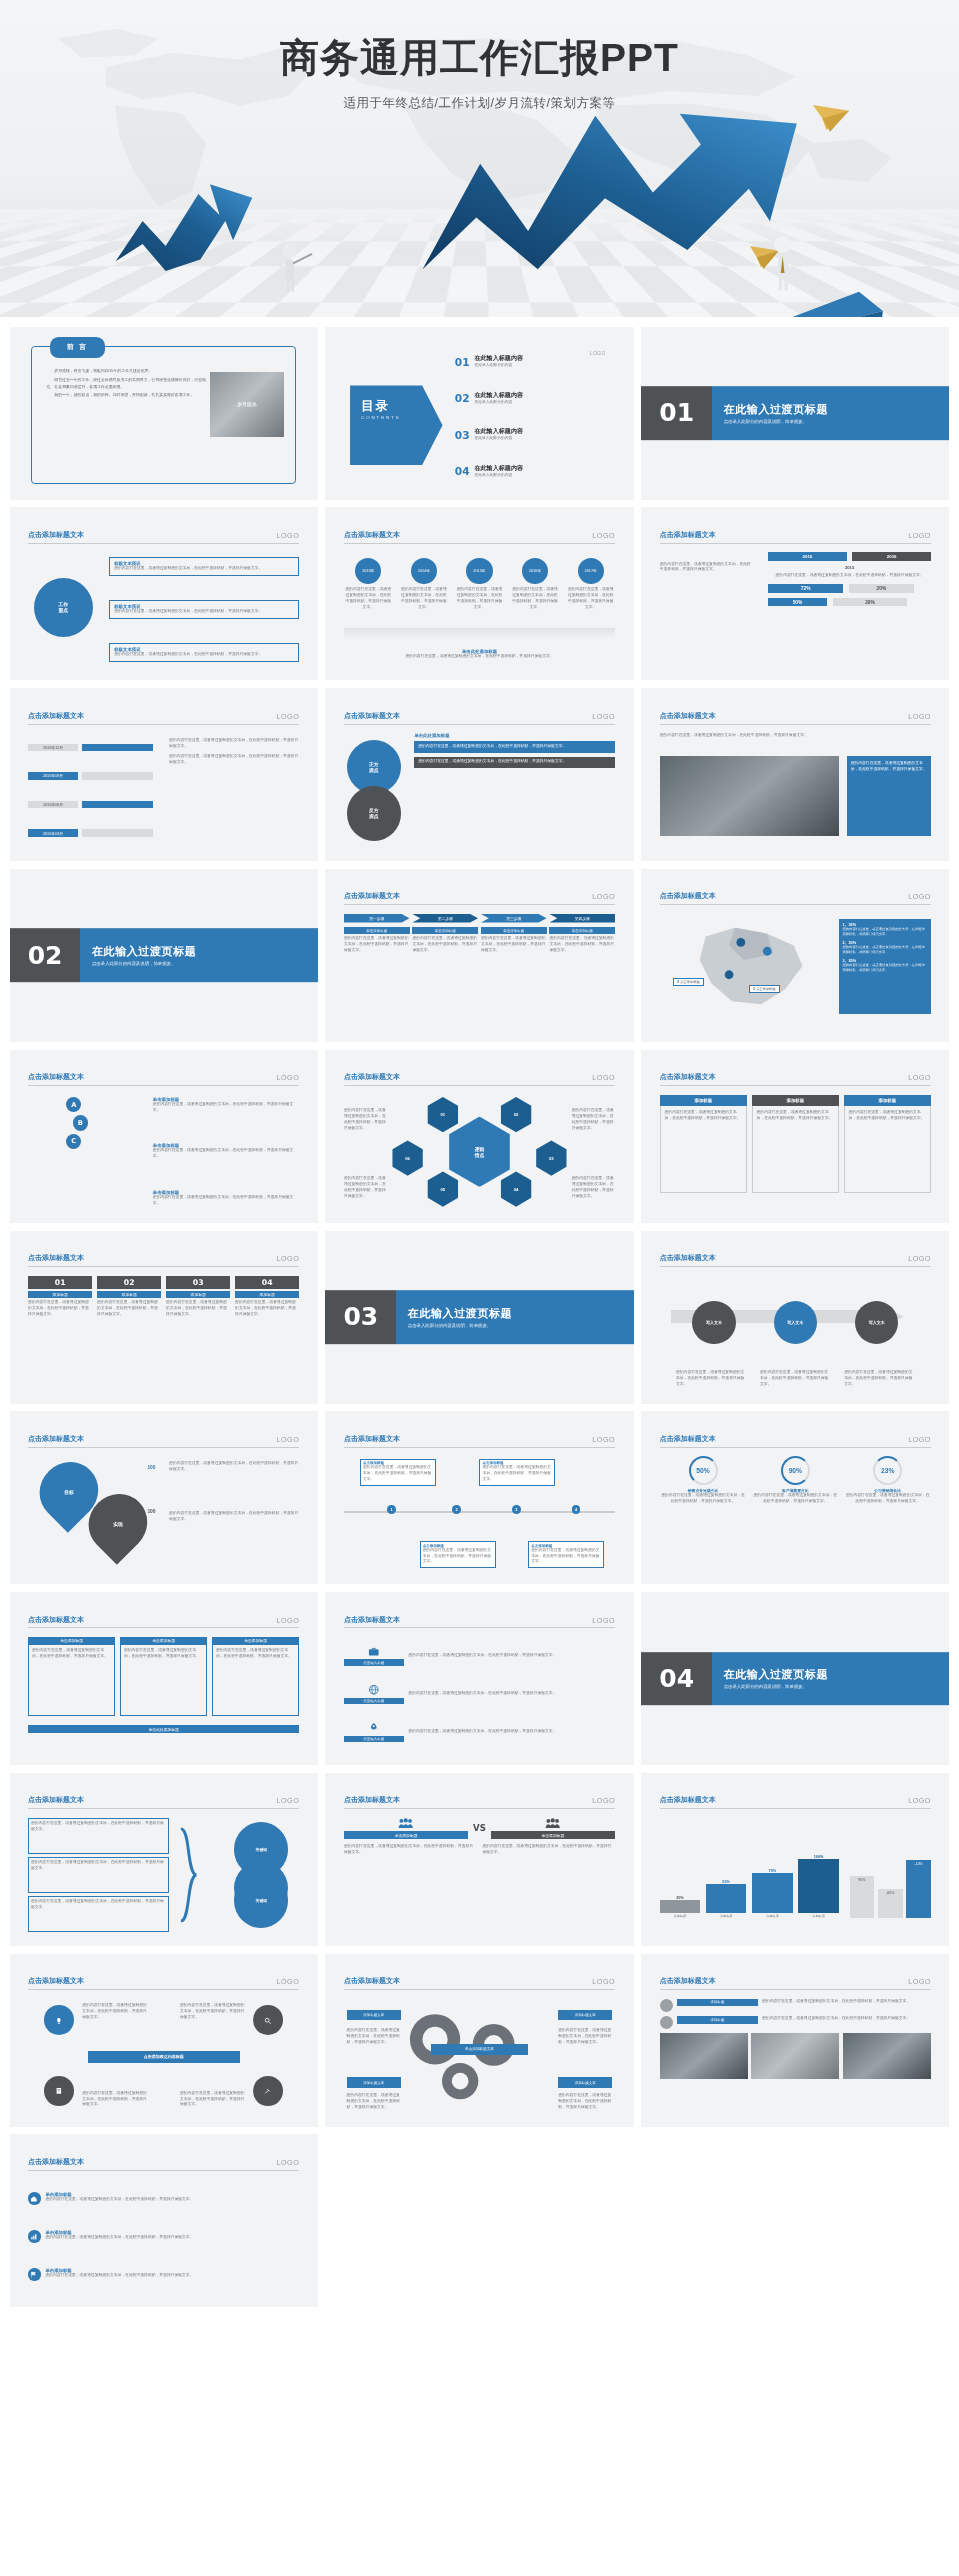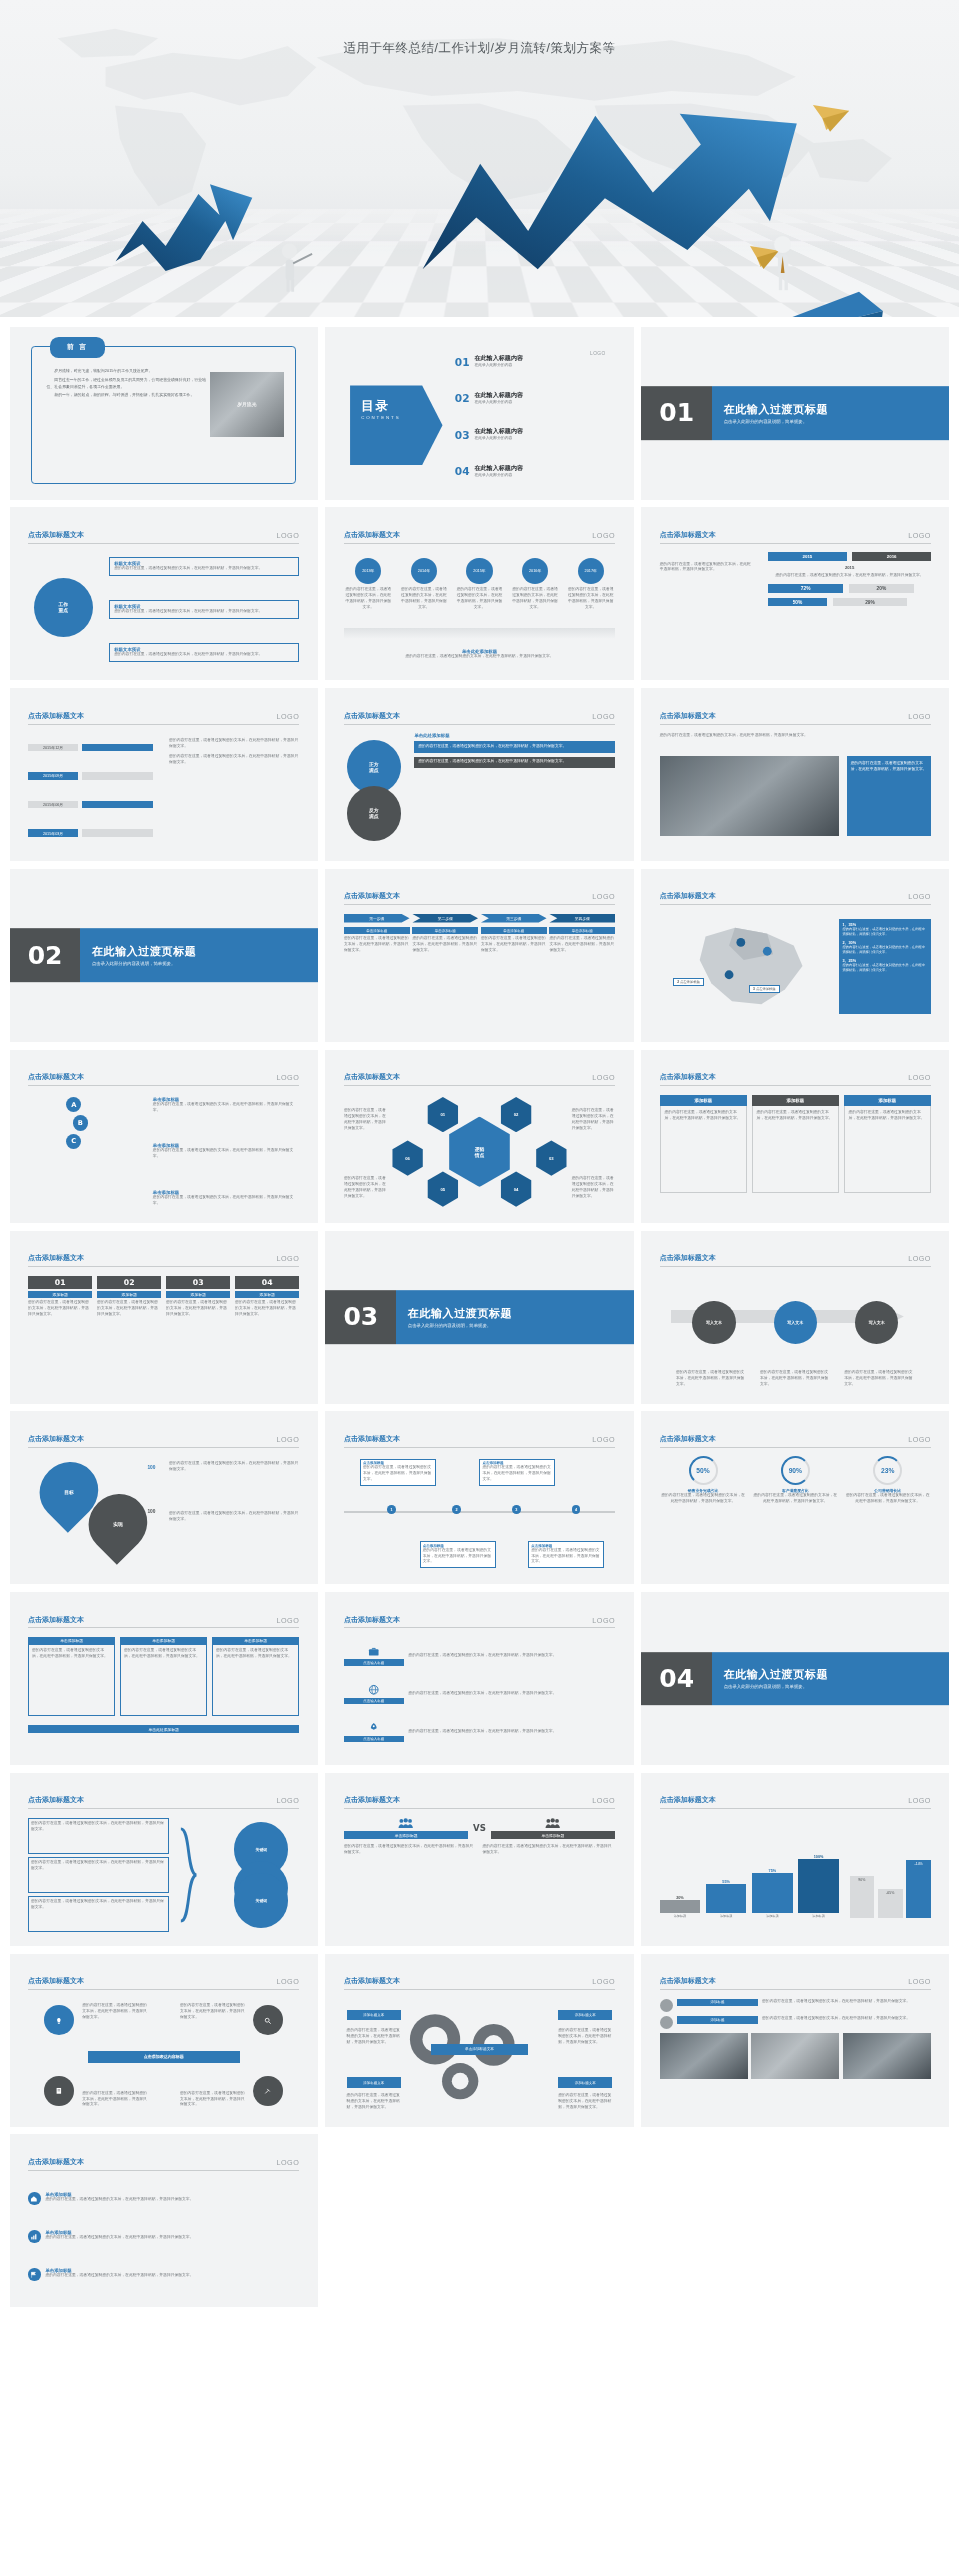--- a/index.html
+++ b/index.html
@@ -136,20 +136,21 @@
   </svg>
   <svg class="plane" style="left:768px;bottom:23px;width:35px;height:59px" viewBox="0 0 36 62">
     <circle cx="15" cy="10" r="9" fill="#eff1f2"></circle>
       <rect x="10" y="20" width="11" height="24" rx="5" fill="#e5e8ea"></rect>
     <rect x="11" y="42" width="3.5" height="16" fill="#e5e8ea"></rect>
       <rect x="17" y="42" width="3.5" height="16" fill="#e5e8ea"></rect>
     <path d="M15,22 L13,40 L17,40 Z" fill="#b8832f"></path>
   </svg>
 
   <div class="cover-title">
+    <div class="tmain">商务通用工作汇报PPT</div>
     <div class="tsub">适用于年终总结/工作计划/岁月流转/策划方案等</div>
   </div>
 </div>
 
 <div class="grid">
 
   <div class="slide">
     <div style="position:absolute;left:7%;right:7%;top:11%;bottom:9%;border:1px solid #2f79b5;border-radius:3.8px"></div>
     <div class="blue cen" style="position:absolute;left:13%;top:6%;width:18%;height:12%;border-radius:8.6px">
       <span style="font-size:6.7px;font-weight:bold;letter-spacing:1.9px">前 言</span>

